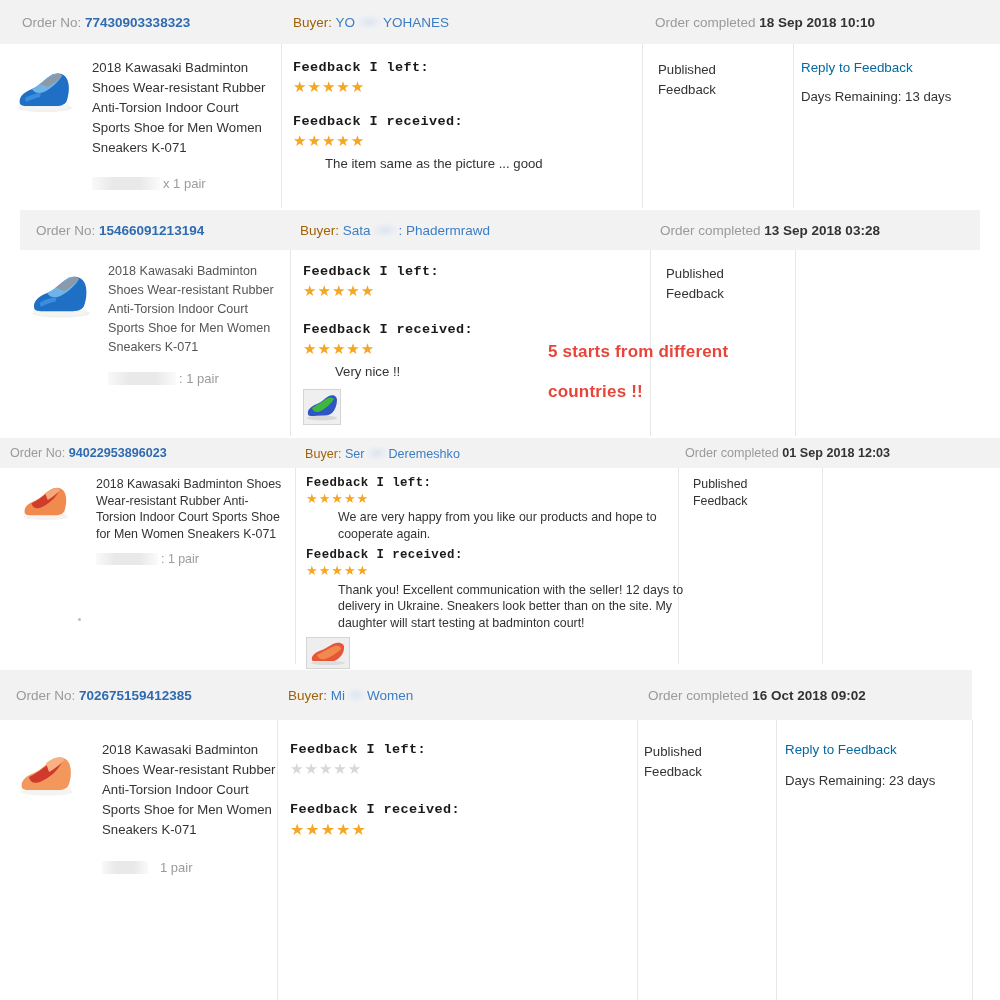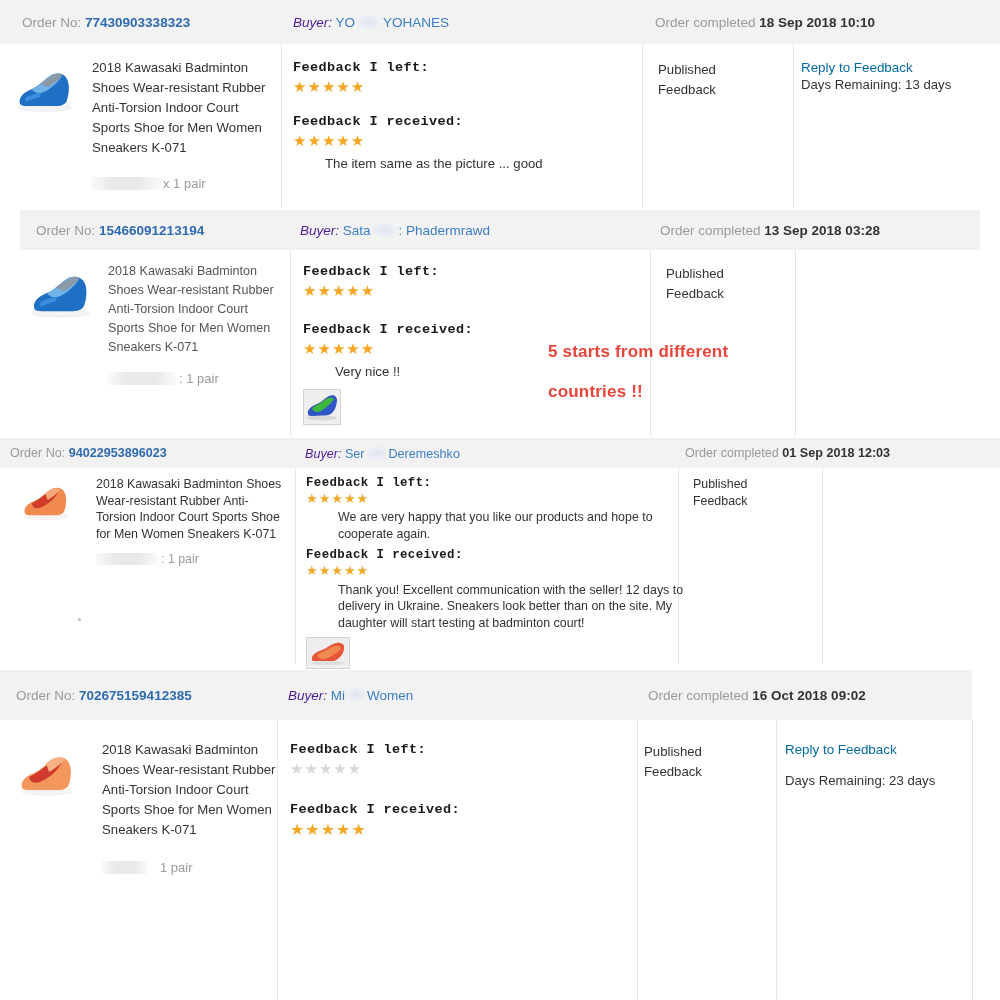--- a/index.html
+++ b/index.html
@@ -46,22 +46,21 @@
   }
   .hdr-order { left: 22px; }
   .hdr-buyer { left: 293px; color: #333333; }
   .hdr-date  { left: 655px; }
 
   .order-no-value {
     color: #2f6bb0;
     font-weight: 600;
   }
   .buyer-label {
-    color: #4c1d95;
-    font-style: italic;
+    color: #a16207;
   }
   .buyer-name {
     color: #3c7dc4;
   }
   .date-value {
     color: #333333;
     font-weight: 600;
   }
 
   
@@ -176,21 +175,21 @@
   .col-action { left: 793px; width: 207px; }
   .action-inner { padding: 16px 10px 8px 8px; }
   .reply-link {
     font-size: 13.4px;
     color: #0369a1;
     text-decoration: none;
     display: block;
     cursor: pointer;
   }
   .days-remaining {
-    margin-top: 2px;
+    margin-top: 14px;
     font-size: 13.2px;
     color: #333333;
   }
 
   
   .annotation {
     position: absolute;
     left: 548px;
     top: 332px;
     width: 380px;
@@ -400,21 +399,21 @@
             <span class="qty-blur" style="width:62px;height:12px;"></span><span>: 1 pair</span>
           </div>
           <div class="dot-artifact" style="left:78px;top:150px;"></div>
         </div>
       </div>
 
       <div class="col col-feedback" style="left:296px;width:382px;">
         <div class="feedback-inner" style="padding-top:8px;padding-left:10px;">
           <div class="fb-heading" style="font-size:12.4px;">Feedback I left:</div>
           <div class="stars" style="font-size:13px;margin-top:2px;">★★★★★</div>
-          <div class="fb-text" style="font-size:12.4px;line-height:16.5px;margin-top:3px;width:352px;">We are very happy that you like our products and hope to cooperate again.</div>
+          <div class="fb-text" style="font-size:12.4px;line-height:16.5px;margin-top:3px;width:352px;">We are very happy from you like our products and hope to cooperate again.</div>
           <div class="fb-gap" style="height:6px;"></div>
           <div class="fb-heading" style="font-size:12.4px;">Feedback I received:</div>
           <div class="stars" style="font-size:13px;margin-top:2px;">★★★★★</div>
           <div class="fb-text" style="font-size:12.4px;line-height:16.5px;margin-top:3px;width:356px;">Thank you! Excellent communication with the seller! 12 days to delivery in Ukraine. Sneakers look better than on the site. My daughter will start testing at badminton court!</div>
           <div class="fb-photo" style="margin-top:6px;width:42px;height:30px;">
             <svg viewBox="0 0 42 30" width="42" height="30" aria-hidden="true">
               <rect width="42" height="30" fill="#eeeeee"></rect>
               <path d="M5 22 C4 17 9 14 15 12 C20 10 24 6 29 5 C34 4 38 6 37 11 C36 17 32 21 27 23 L9 23 C6 23 5 23 5 22 Z" fill="#e8563a"></path>
               <path d="M10 17 C16 14 22 10 28 8 C31 7 34 8 34 11 C30 15 24 19 18 21 C14 22 11 20 10 17 Z" fill="#f08a4e"></path>
               <ellipse cx="21" cy="25" rx="17" ry="2" fill="#dcdcdc"></ellipse>

